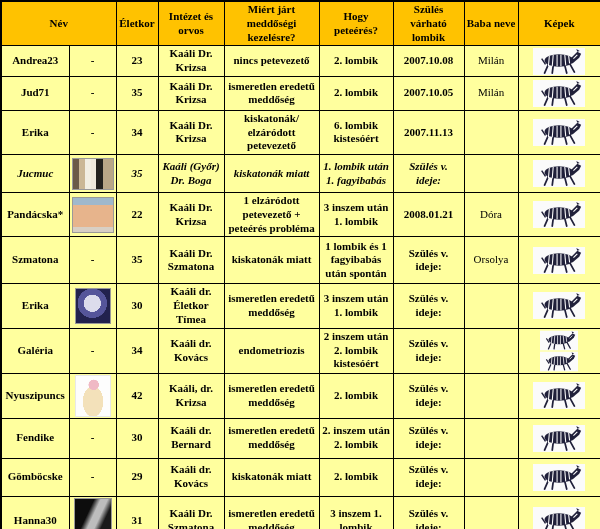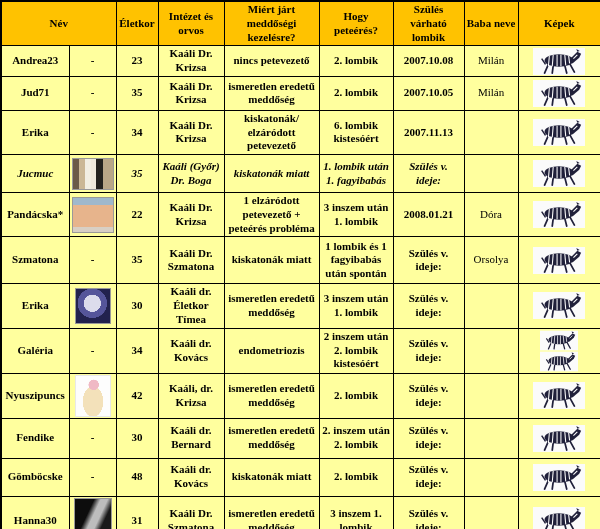--- a/index.html
+++ b/index.html
@@ -415,21 +415,21 @@
               <path d="M29 7 L29 19"></path>
               <path d="M33 7 L34 18"></path>
               <path d="M37 8 L38 16"></path>
               <path d="M42 11 L46 7"></path>
             </g>
           </svg></td>
       </tr>
       <tr style="height: 38px;">
         <td class="col-name">Gömböcske</td>
         <td class="col-photo">-</td>
-        <td class="col-age">48</td>
+        <td class="col-age">29</td>
         <td class="col-doctor">Kaáli dr. Kovács</td>
         <td class="col-reason">kiskatonák miatt</td>
         <td class="col-result">2. lombik</td>
         <td class="col-due">Szülés v. ideje:</td>
         <td class="col-baby"></td>
         <td class="col-pics"><svg viewBox="0 0 54 28">
             <rect width="54" height="28" fill="#fbfbfb"></rect>
             <g stroke="#20203a" stroke-width="1.8" stroke-linecap="round">
               <line x1="16" y1="17" x2="12" y2="26"></line>
               <line x1="21" y1="18" x2="20" y2="26"></line>

